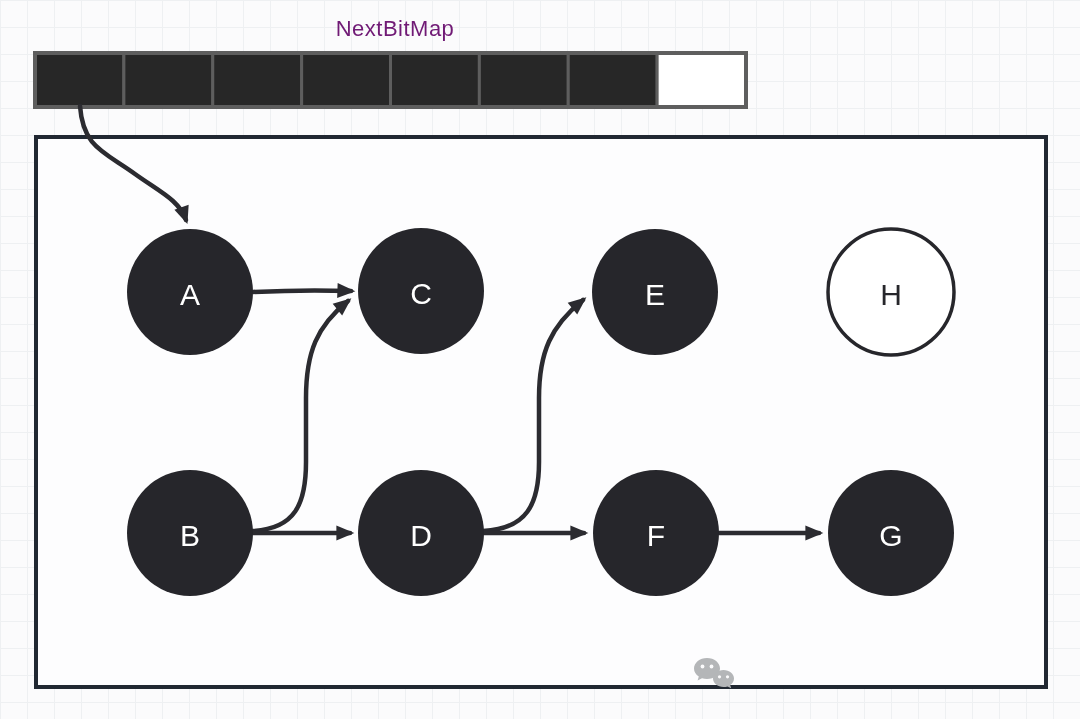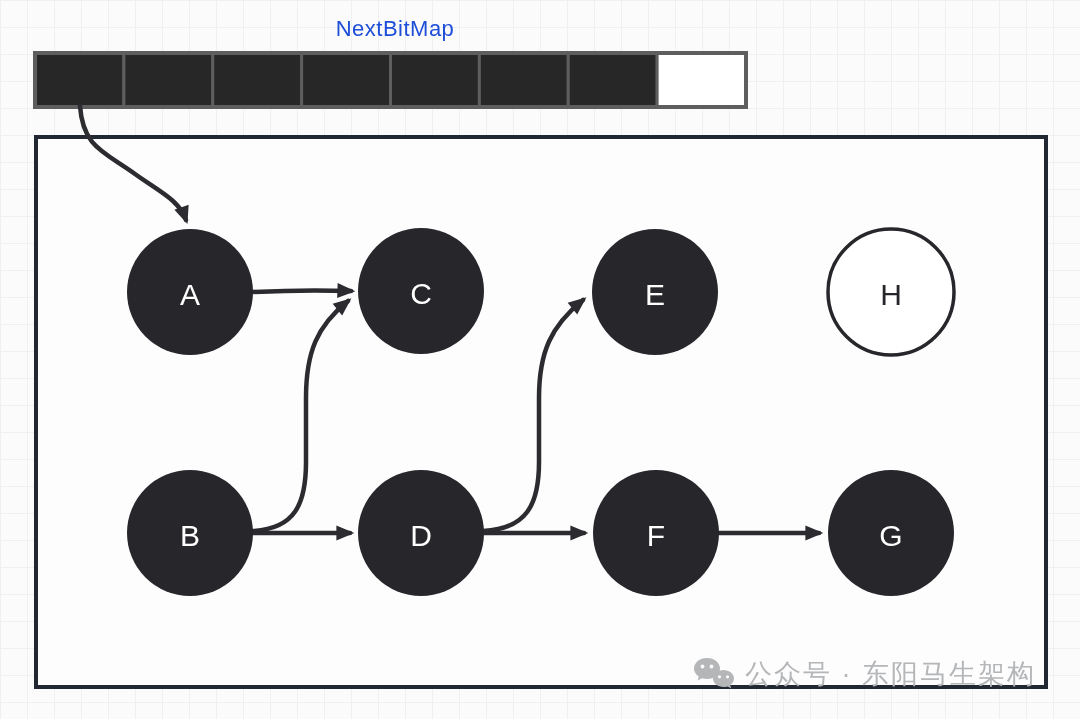--- a/index.html
+++ b/index.html
@@ -24,21 +24,21 @@
     top: 0;
   }
   .title {
     position: absolute;
     left: 0;
     top: 16px;
     width: 790px;
     text-align: center;
     font-size: 22px;
     letter-spacing: 0.5px;
-    color: #1d4ed8;
+    color: #701a75;
   }
   .watermark {
     position: absolute;
     left: 692px;
     top: 656px;
     display: flex;
     align-items: center;
     gap: 9px;
     color: #b4b6b8;
     font-size: 27px;
@@ -114,14 +114,13 @@
         <path d="M 31.5 14 C 25.7 14 21 17.8 21 22.5 C 21 27.2 25.7 31 31.5 31 C 32.9 31 34.3 30.8 35.5 30.4 L 39.2 32.2 L 38.2 29.1 C 40.5 27.5 42 25.2 42 22.5 C 42 17.8 37.3 14 31.5 14 Z"></path>
       </g>
       <g fill="#fbfbfc">
         <circle cx="10.5" cy="10.5" r="1.9"></circle>
         <circle cx="19.5" cy="10.5" r="1.9"></circle>
         <circle cx="27.5" cy="20.8" r="1.6"></circle>
         <circle cx="35.5" cy="20.8" r="1.6"></circle>
       </g>
     </svg>
   </span>
-  <span>公众号 · 东阳马生架构</span>
 </div>
 
 </body></html>

